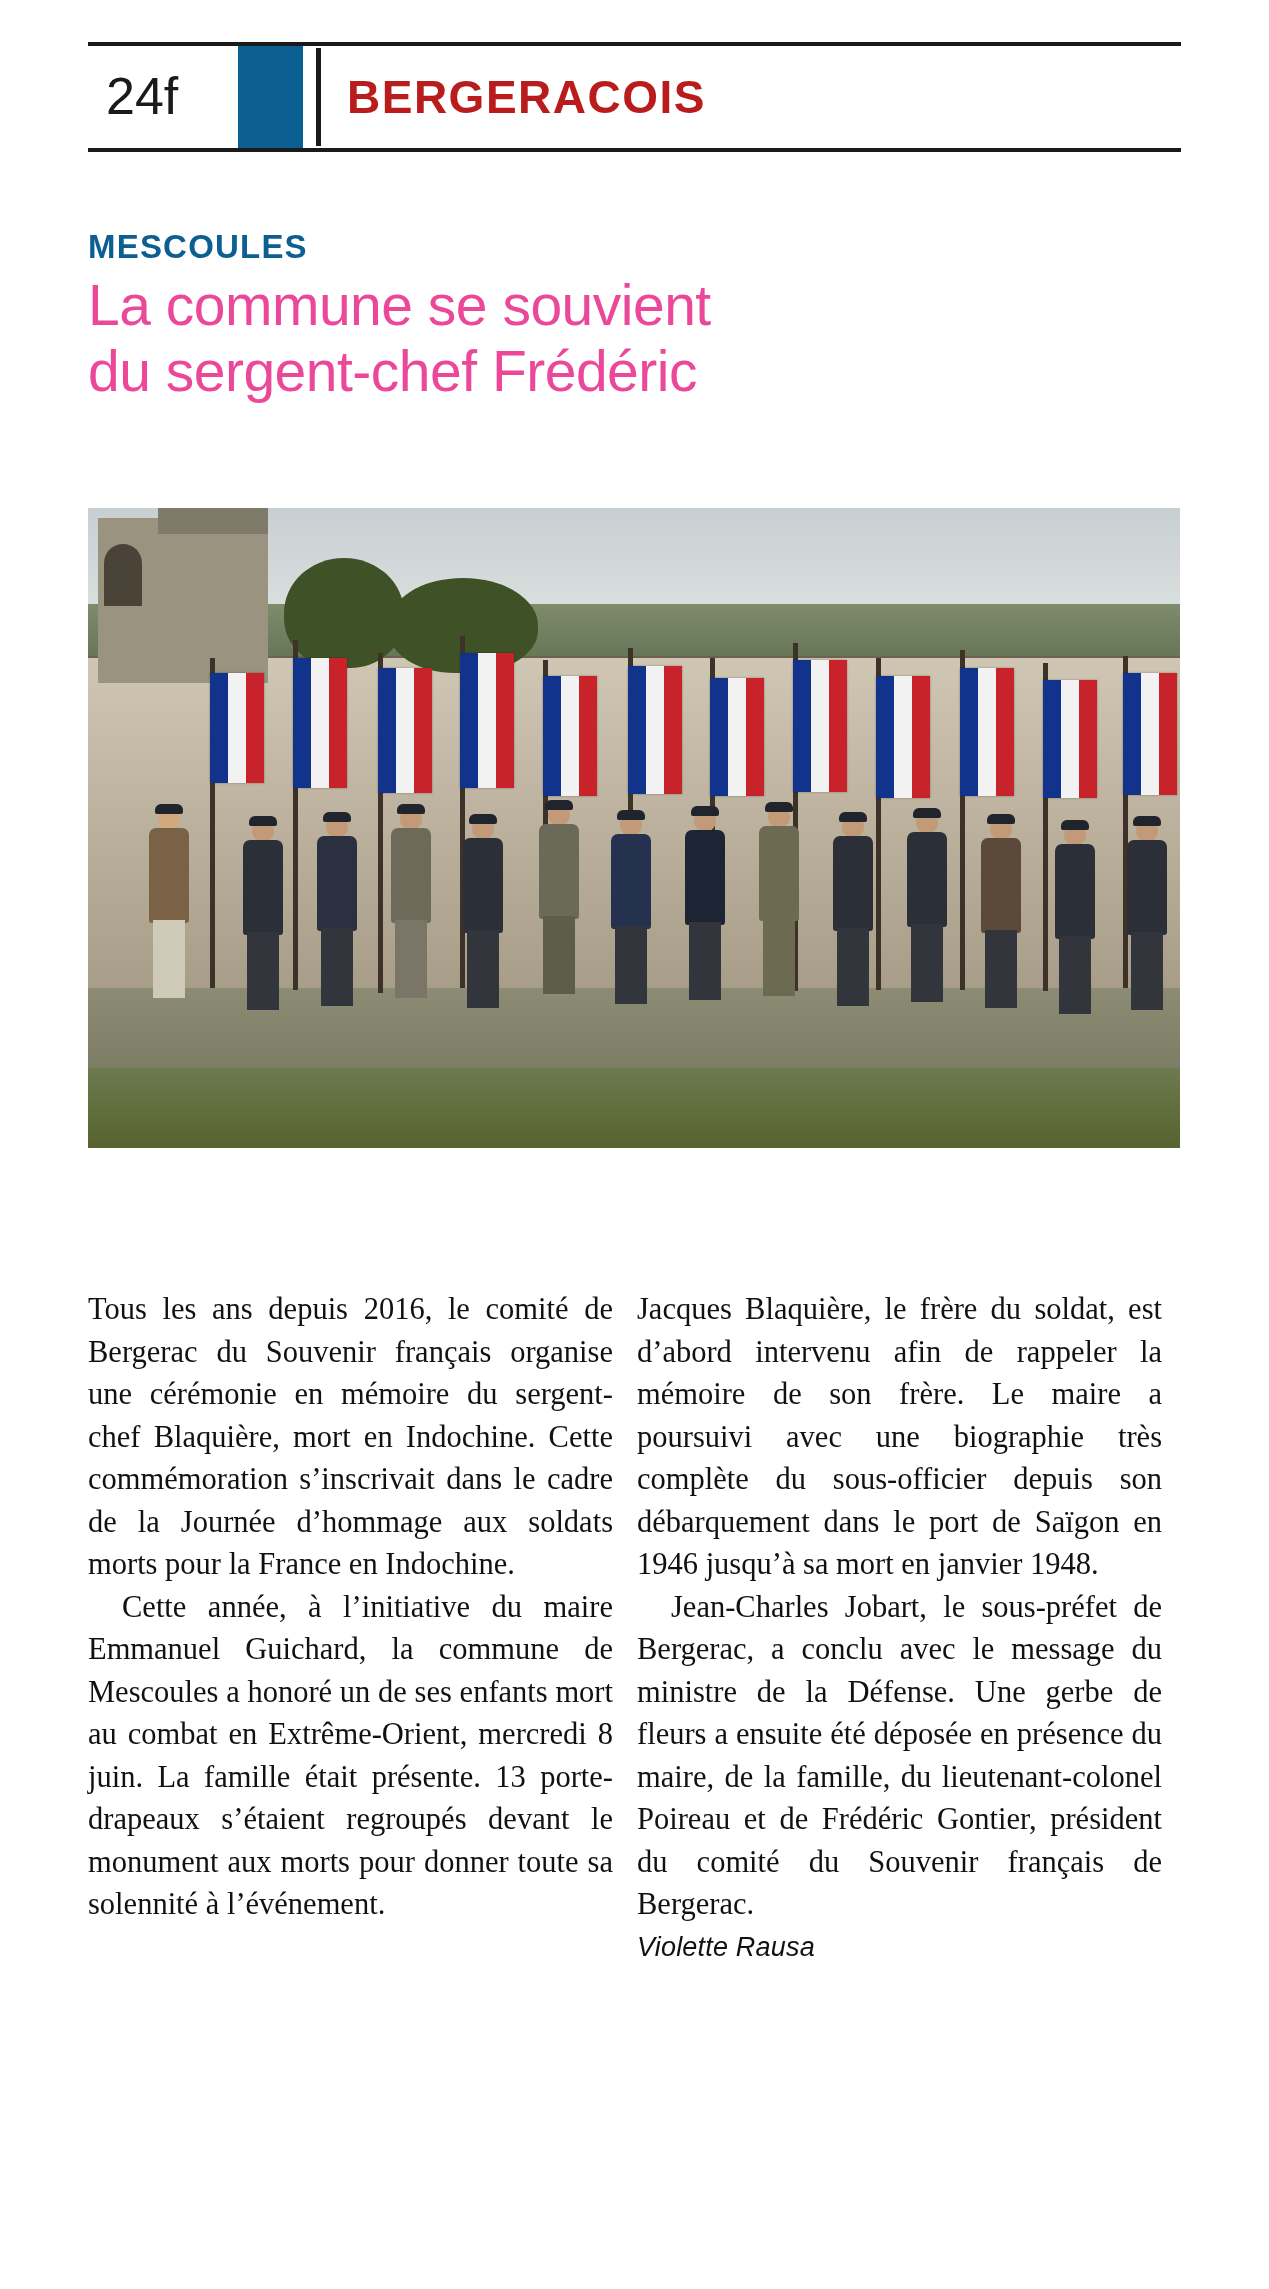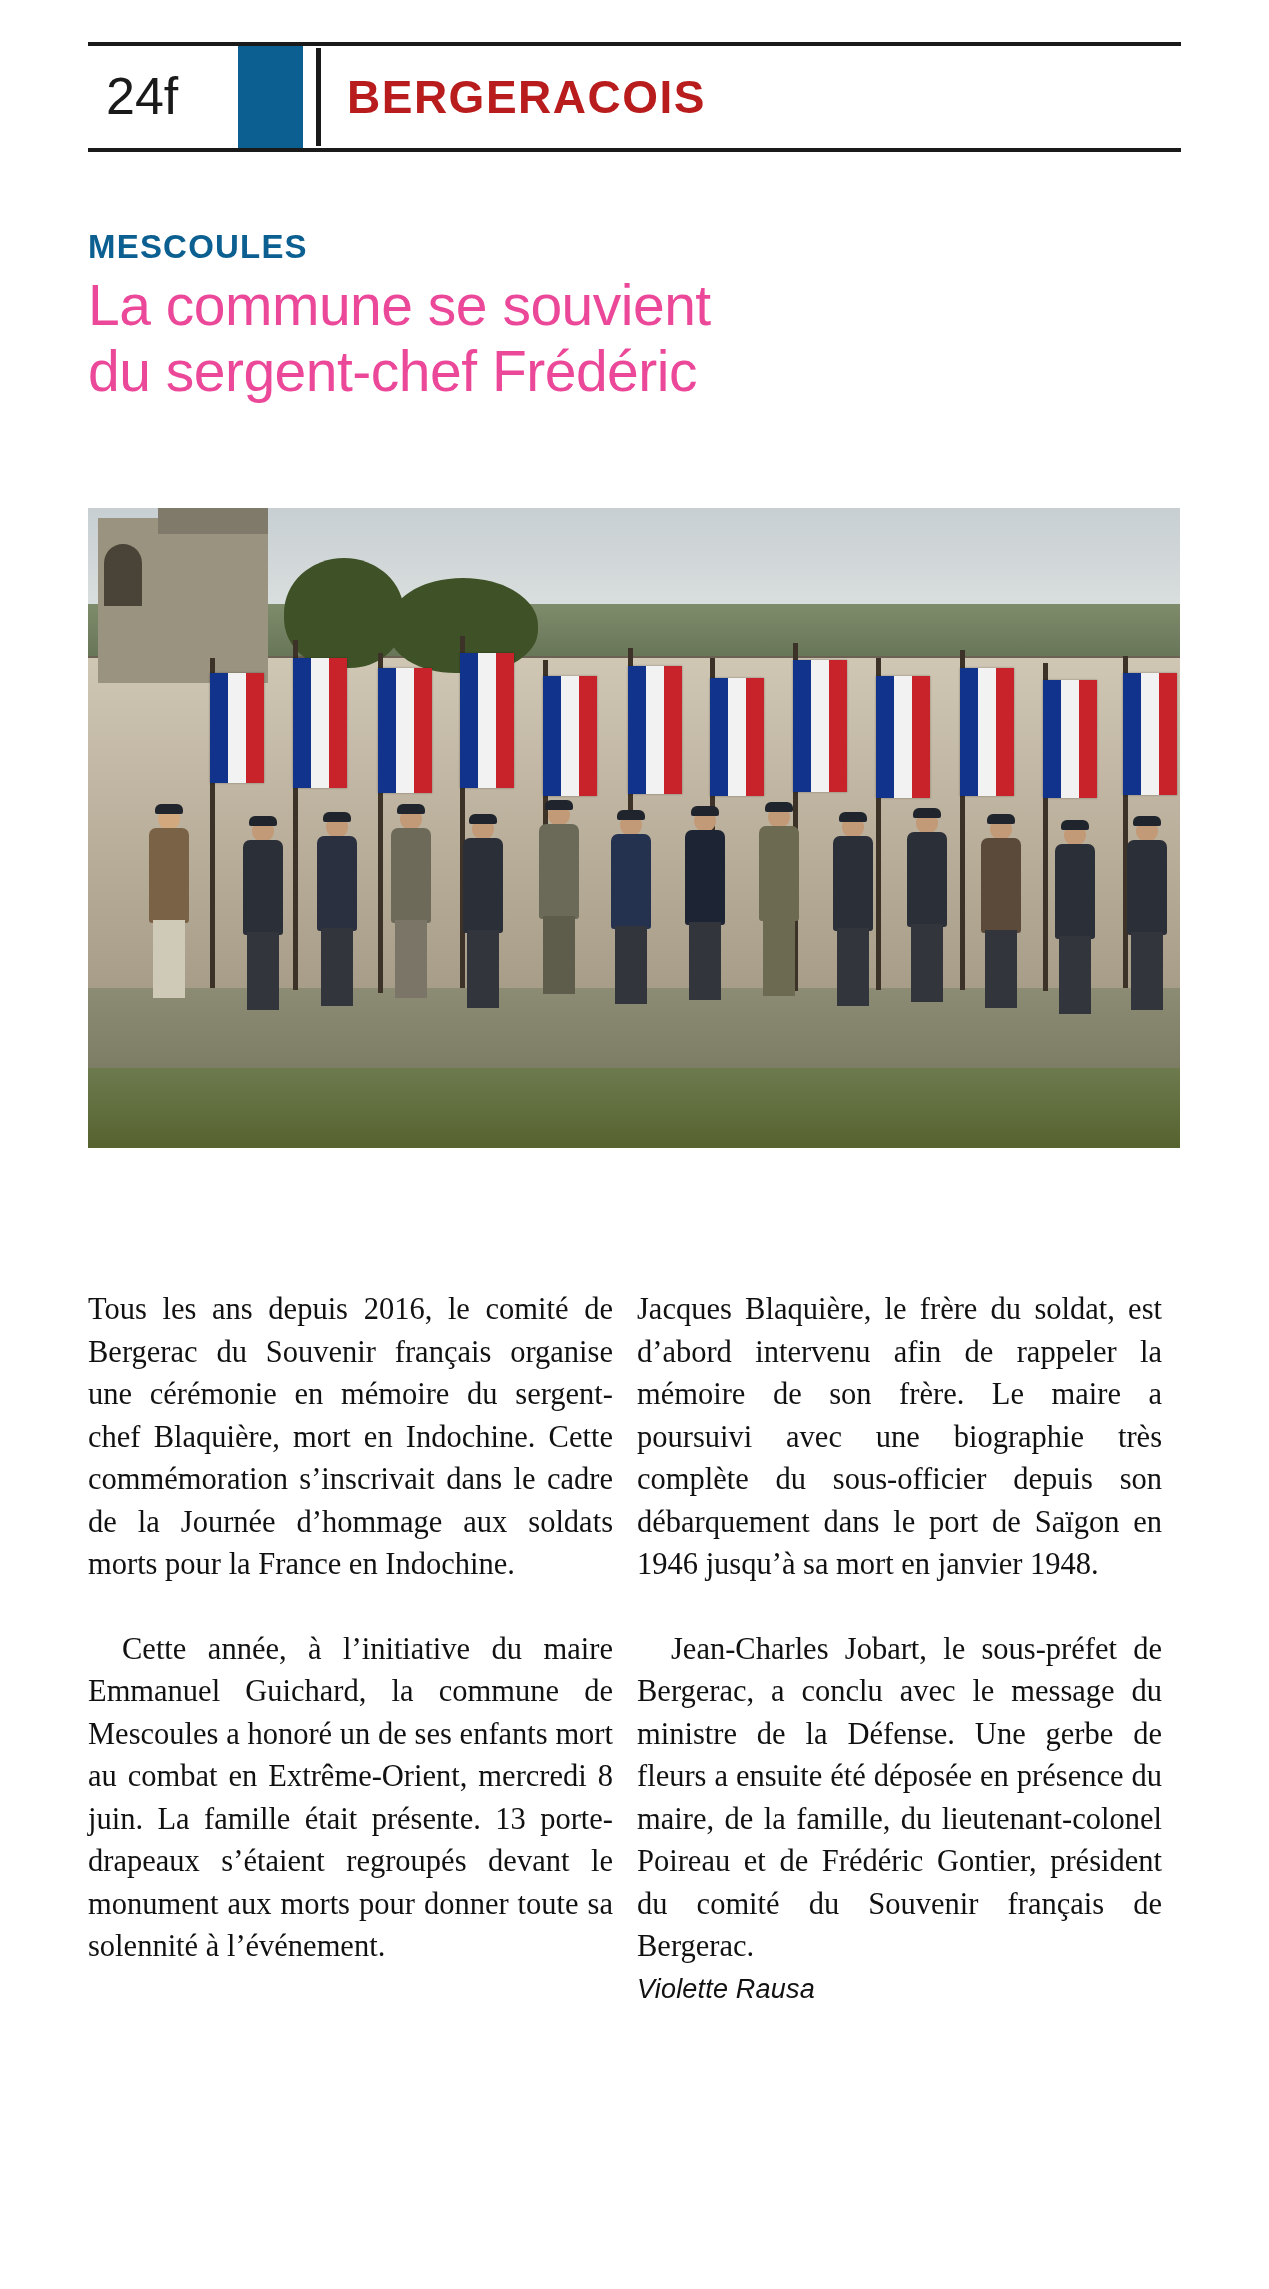--- a/index.html
+++ b/index.html
@@ -255,21 +255,21 @@
     width: 525px;
     font-family: "Liberation Serif", serif;
     font-size: 30.5px;
     line-height: 42.5px;
     text-align: justify;
     color: #111111;
   }
   .col.left { left: 0; }
   .col.right { left: 549px; }
   .col p { margin: 0; }
-  .col p.indent { text-indent: 34px; margin-top: 42px; }
+  .col p.indent { text-indent: 34px; }
   .signature {
     margin-top: 8px;
     font-family: "Liberation Sans", sans-serif;
     font-style: italic;
     font-size: 27px;
     letter-spacing: 0.2px;
   }
 </style>
 </head>
 <body>

